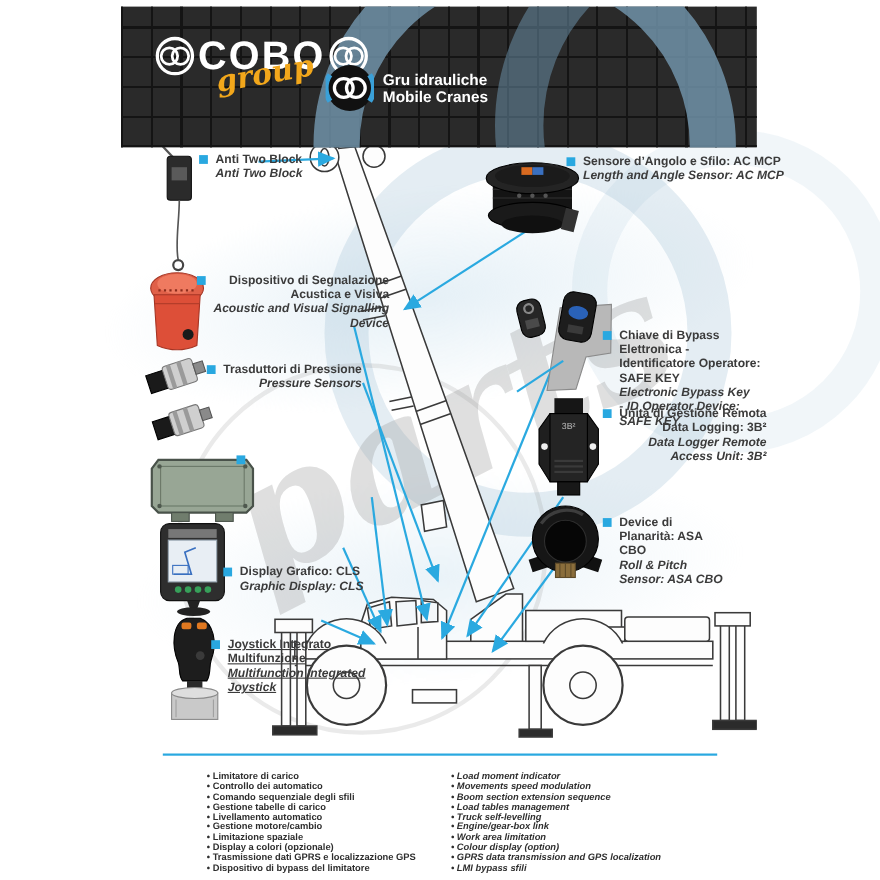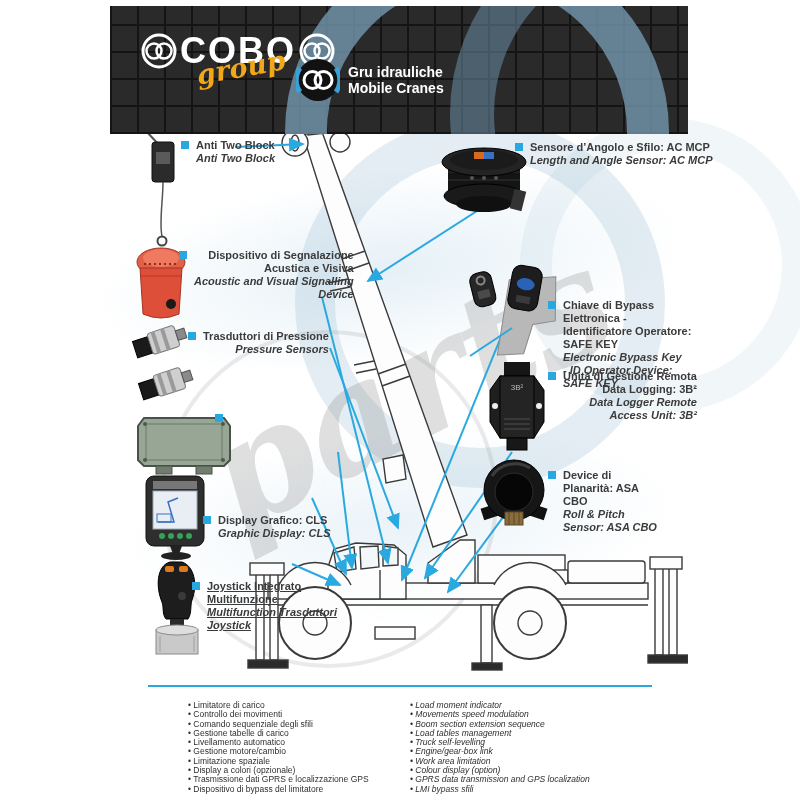--- a/index.html
+++ b/index.html
@@ -45,21 +45,21 @@
   .callout{position:absolute;z-index:5;font-size:11px;line-height:13px;font-weight:bold;color:#3b3b3b;width:max-content;}
   .callout .bullet{position:absolute;left:-15px;top:2px;width:8px;height:8px;background:#29a8e0;}
   .callout .it{white-space:pre-line;}
   .callout .en{white-space:pre-line;font-style:italic;}
 
   
   .device{position:absolute;z-index:4;}
 
   
   .rule{left:148px;top:685px;width:504px;height:2px;background:#29a8e0;z-index:5;}
-  .features{position:absolute;top:701px;z-index:5;font-size:8.5px;line-height:9.3px;font-weight:normal;color:#2e2e2e;}
+  .features{position:absolute;top:701px;z-index:5;font-size:8.5px;line-height:9.3px;font-weight:bold;color:#2e2e2e;}
   .features-it{left:188px;}
   .features-en{left:410px;font-style:italic;}
 </style>
 </head>
 <body>
 
 <div class="abs wash wash1"></div>
 <div class="abs wash wash2"></div>
 <div class="abs ring ring-faint1"></div>
 <div class="abs ring ring-faint2"></div>
@@ -350,21 +350,21 @@
 </div>
 <div class="callout" style="left:218px;top:514px;">
   <span class="bullet"></span>
   <div class="it">Display Grafico: CLS</div>
   <div class="en">Graphic Display: CLS</div>
 </div>
 <div class="callout" style="left:207px;top:580px;text-decoration:underline;">
   <span class="bullet"></span>
   <div class="it">Joystick Integrato
 Multifunzione</div>
-  <div class="en">Multifunction Trasduttori
+  <div class="en">Multifunction Integrated
 Joystick</div>
 </div>
 
 <div class="callout" style="left:530px;top:141px;">
   <span class="bullet"></span>
   <div class="it">Sensore d’Angolo e Sfilo: AC MCP</div>
   <div class="en">Length and Angle Sensor: AC MCP</div>
 </div>
 <div class="callout" style="left:563px;top:275px;margin-top:24px;">
   <span class="bullet"></span>
@@ -388,21 +388,21 @@
   <div class="it">Device di
 Planarità: ASA
 CBO</div>
   <div class="en">Roll &amp; Pitch
 Sensor: ASA CBO</div>
 </div>
 
 <div class="abs rule"></div>
 <div class="features features-it">
     <div>• Limitatore di carico</div>
-    <div>• Controllo dei movimenti</div>
+    <div>• Controllo dei automatico</div>
     <div>• Comando sequenziale degli sfili</div>
     <div>• Gestione tabelle di carico</div>
     <div>• Livellamento automatico</div>
     <div>• Gestione motore/cambio</div>
     <div>• Limitazione spaziale</div>
     <div>• Display a colori (opzionale)</div>
     <div>• Trasmissione dati GPRS e localizzazione GPS</div>
     <div>• Dispositivo di bypass del limitatore</div>
   </div>
 <div class="features features-en">

